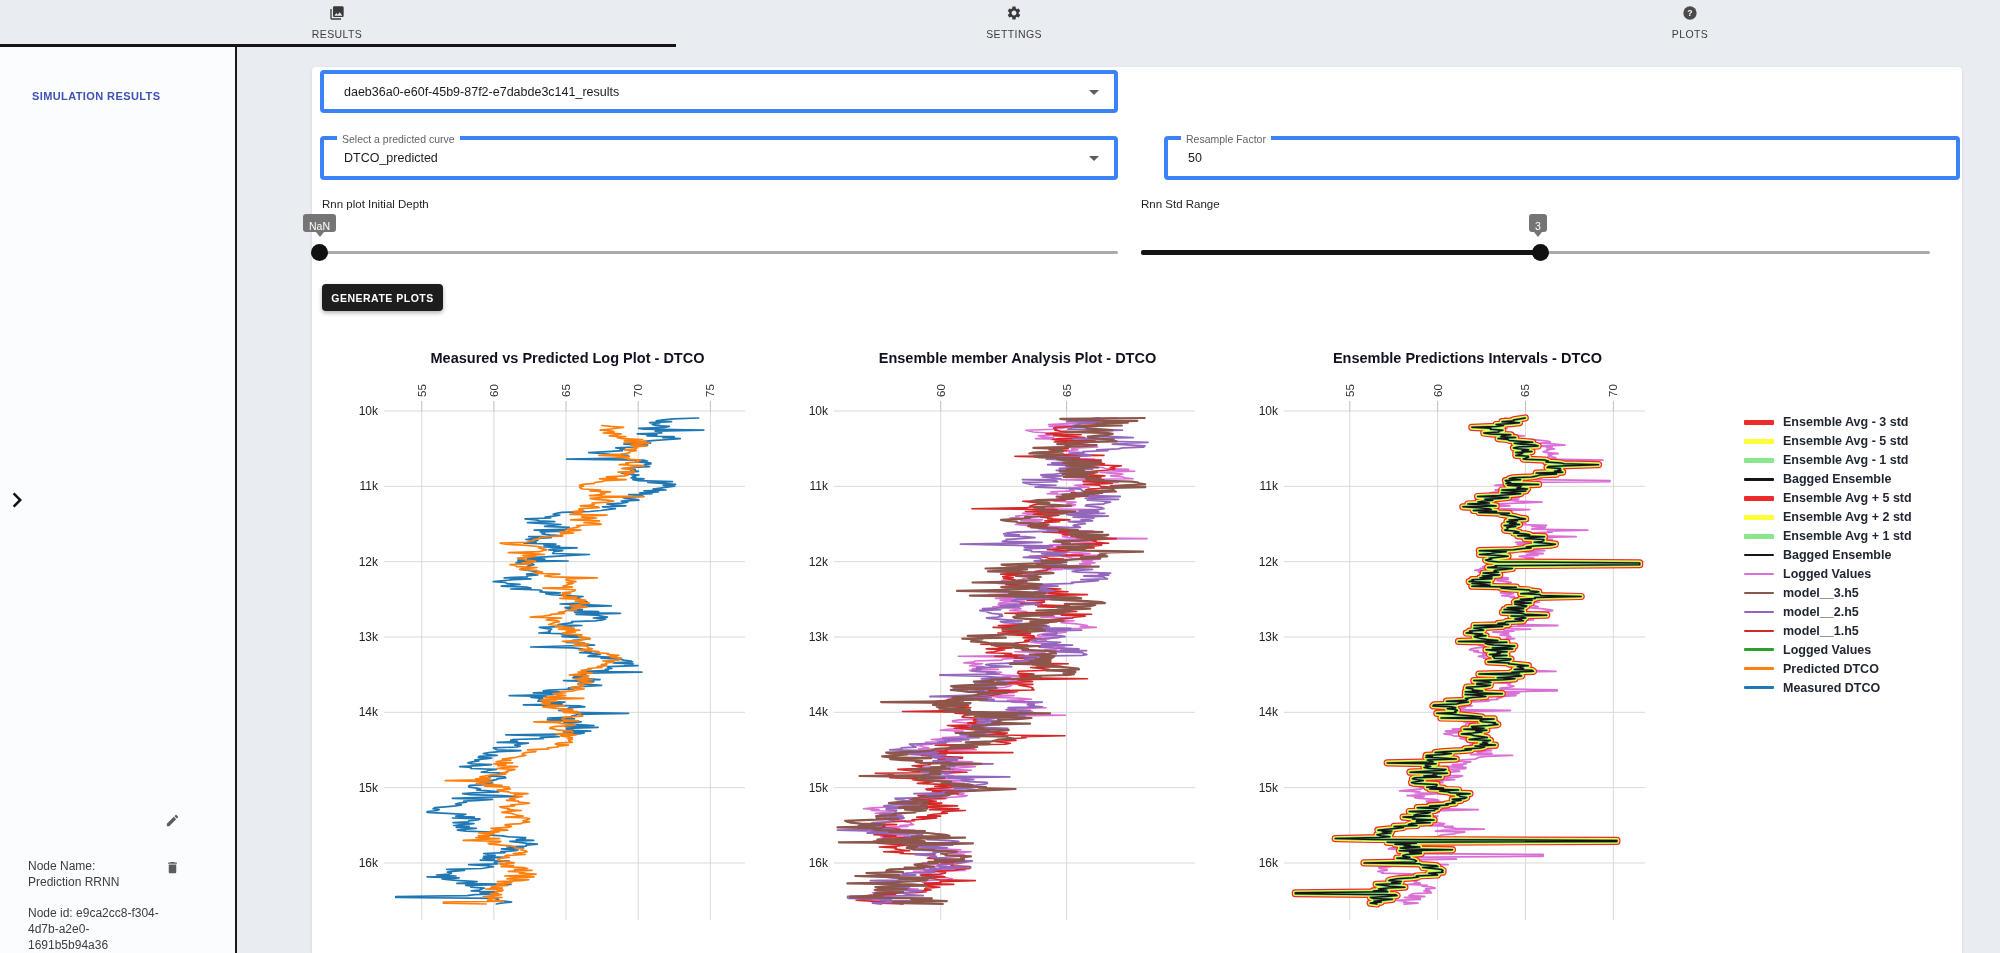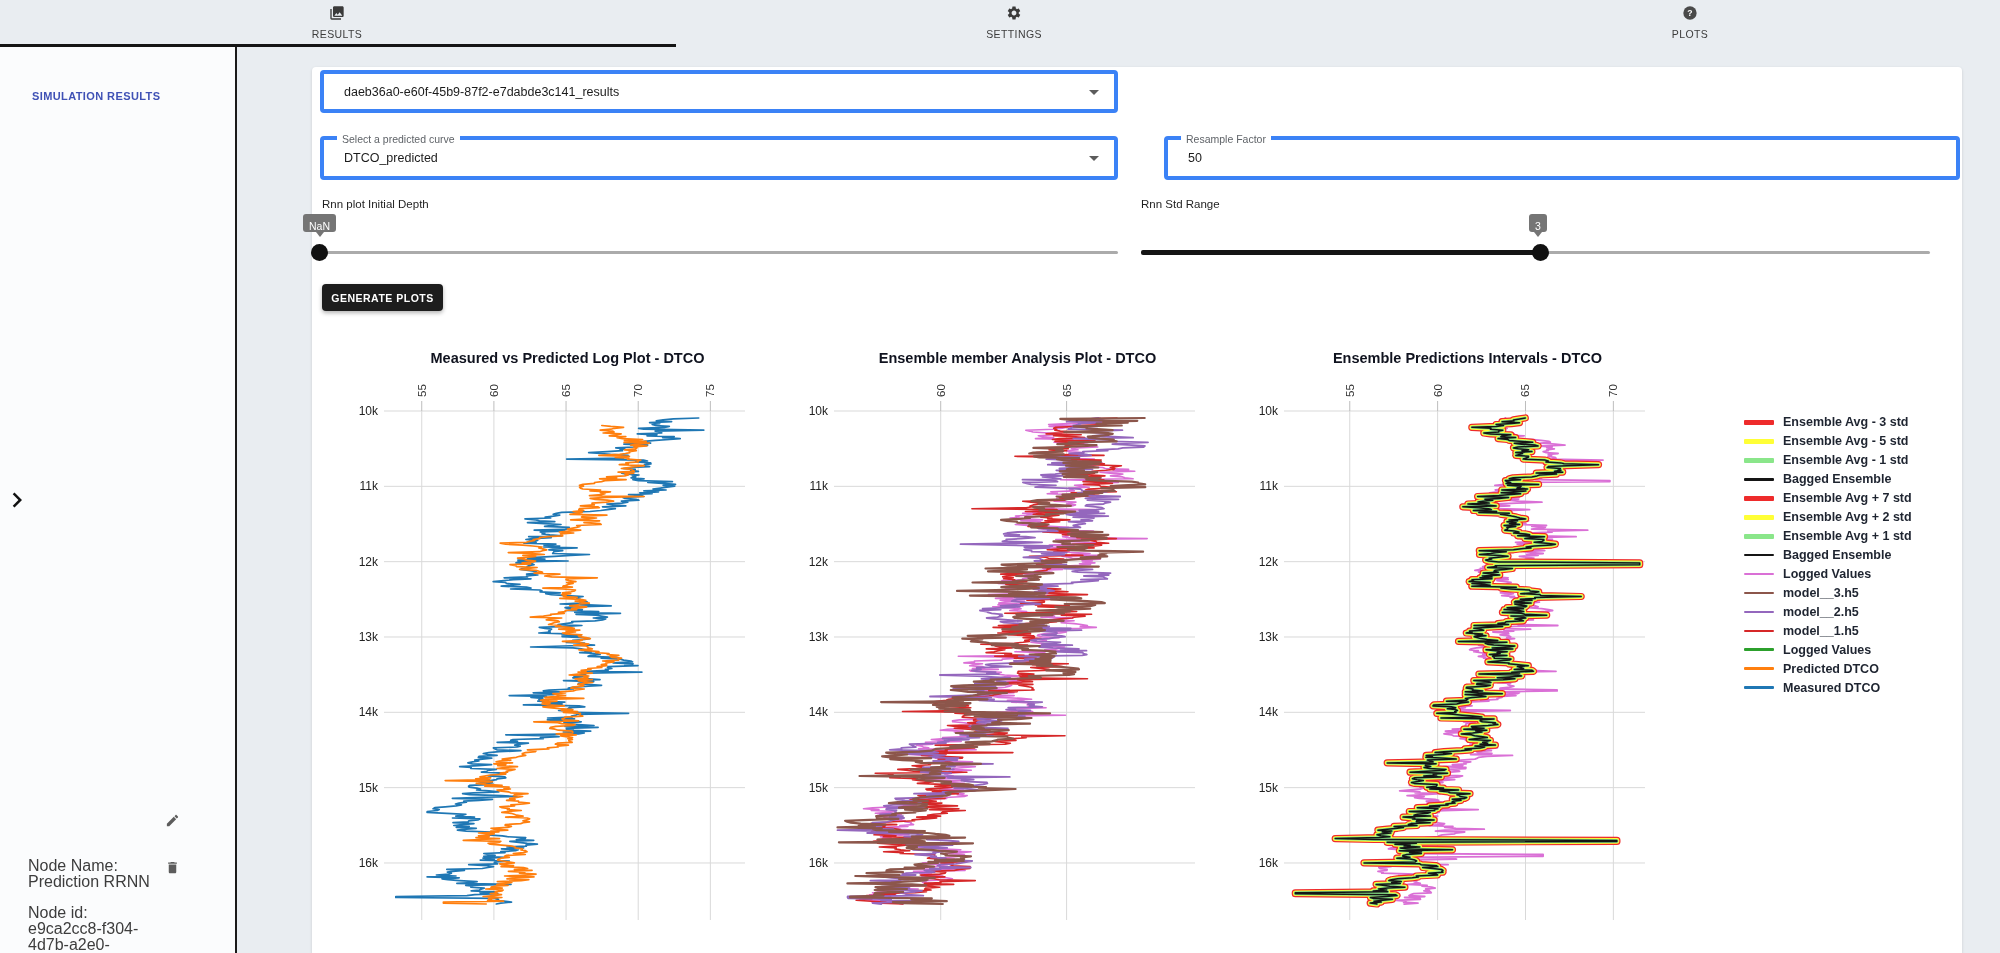--- a/index.html
+++ b/index.html
@@ -10,21 +10,21 @@
   .topbar { position:absolute; left:0; top:0; width:2000px; height:47px; background:#e9edf1; }
   .tab { position:absolute; top:5px; width:150px; display:flex; flex-direction:column; align-items:center; gap:3px; cursor:pointer; }
   .tab-label { font-size:10.5px; letter-spacing:.4px; color:#3c3c3c; }
   .tab-indicator { position:absolute; left:0; top:44px; width:676px; height:3px; background:#151515; }
 
   
   .sidebar { position:absolute; left:0; top:47px; width:237px; height:906px; background:#fbfcfd; border-right:2px solid #1a1a1a; }
   .sidebar-title { position:absolute; left:32px; top:43px; font-size:11px; letter-spacing:.4px; color:#3f51b5;font-weight:bold; }
   .collapse-btn { position:absolute; left:2px; top:438px; width:32px; height:32px; cursor:pointer; }
   .node-info-row { position:absolute; left:28px; display:flex; }
-  .node-text { width:132px; font-size:16px; line-height:16px; color:#3d3d3d; }
+  .node-text { width:132px; font-size:12px; line-height:16px; color:#3d3d3d; }
   .node-icon { position:absolute; left:138px; top:2px; cursor:pointer; }
 
   
   .paper { position:absolute; left:312px; top:67px; width:1650px; height:886px; background:#ffffff; border-radius:4px 4px 0 0; box-shadow:0 1px 3px rgba(0,0,0,.14); }
 
   
   .sel { position:absolute; height:43px; background:#fff; border:4px solid #3b82f6; border-radius:4px; display:flex; align-items:center; padding:0 34px 0 20px; cursor:pointer; }
   .sel .val { font-size:12.5px; color:#1b1b1b; white-space:nowrap; overflow:hidden; }
   .float-label { position:absolute; top:-7px; left:13px; background:#fff; padding:0 5px; font-size:10.5px; color:#5f6368; white-space:nowrap; }
   .caret { position:absolute; right:15px; top:50%; margin-top:-2px; width:0; height:0; border-left:5px solid transparent; border-right:5px solid transparent; border-top:5px solid #5c5c5c; }
@@ -256,21 +256,21 @@
       <div class="lg-row">
         <div class="lg-swatch" style="background: rgb(138, 230, 138); height: 5px;"></div>
         <span class="lg-label">Ensemble Avg - 1 std</span>
       </div>
       <div class="lg-row">
         <div class="lg-swatch" style="background: rgb(21, 21, 21); height: 2.5px;"></div>
         <span class="lg-label">Bagged Ensemble</span>
       </div>
       <div class="lg-row">
         <div class="lg-swatch" style="background: rgb(238, 43, 43); height: 5px;"></div>
-        <span class="lg-label">Ensemble Avg + 7 std</span>
+        <span class="lg-label">Ensemble Avg + 5 std</span>
       </div>
       <div class="lg-row">
         <div class="lg-swatch" style="background: rgb(255, 255, 54); height: 5px;"></div>
         <span class="lg-label">Ensemble Avg + 2 std</span>
       </div>
       <div class="lg-row">
         <div class="lg-swatch" style="background: rgb(138, 230, 138); height: 5px;"></div>
         <span class="lg-label">Ensemble Avg + 1 std</span>
       </div>
       <div class="lg-row">

